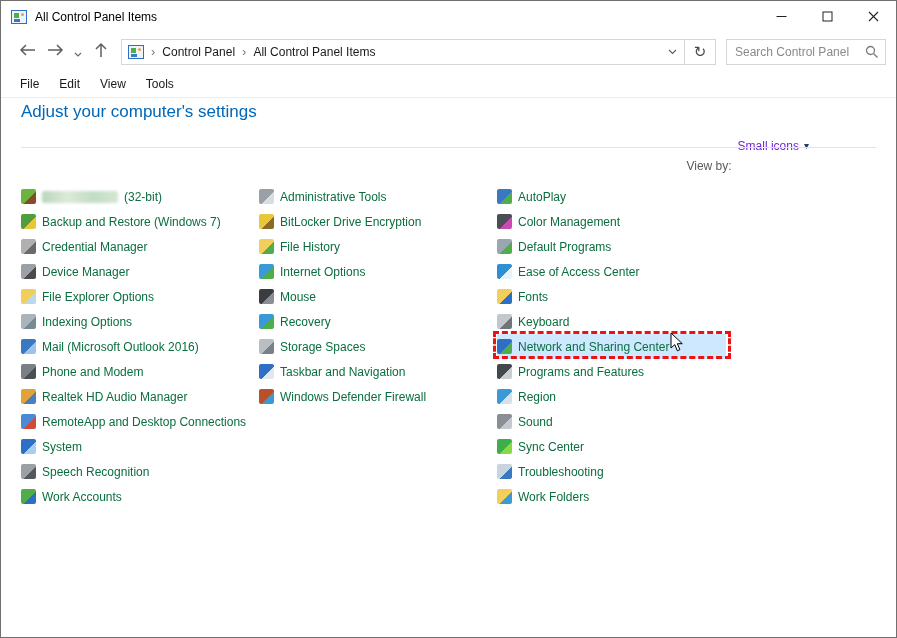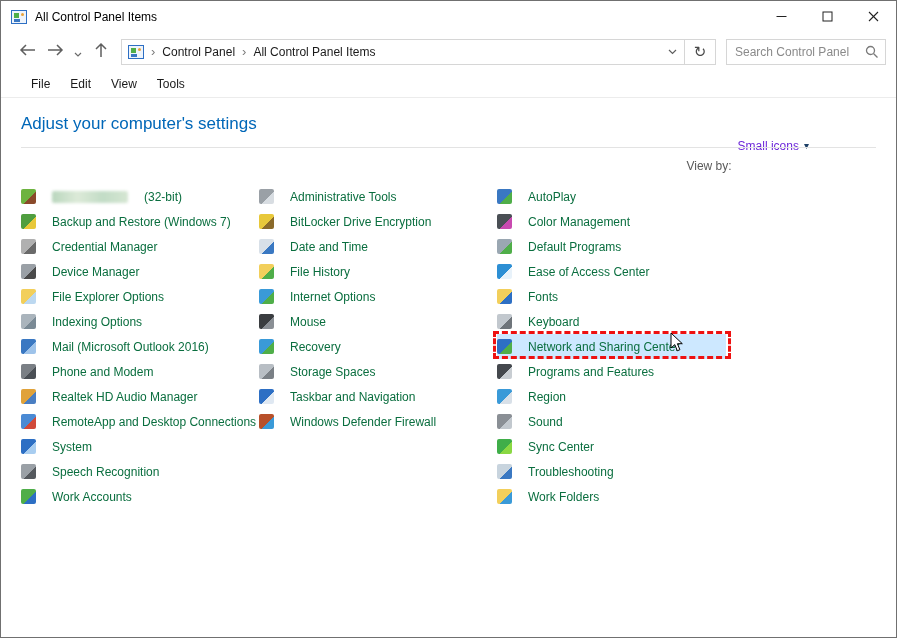--- a/index.html
+++ b/index.html
@@ -30,34 +30,34 @@
   .crumb-sep { color:#7a7a7a; margin:0 7px; font-size:13px; }
   .crumb { white-space:nowrap; }
   .addr-spacer { flex:1; }
   .addr-drop { width:24px; text-align:center; color:#5f5f5f; height:24px; display:flex; align-items:center; justify-content:center; }
   .addr-refresh { width:31px; height:24px; border-left:1px solid #d6d6d6; display:flex; align-items:center; justify-content:center; color:#4a4a4a; font-size:15px; }
   .searchbox { position:relative; width:160px; height:26px; margin-left:10px; border:1px solid #d6d6d6; background:#fff; flex:0 0 auto; }
   .searchbox input { width:100%; height:100%; border:none; outline:none; padding:0 26px 0 8px; font-family:"Liberation Sans",sans-serif; font-size:12px; color:#444; }
   .searchbox input::placeholder { color:#8a8a8a; opacity:1; }
   .search-glyph { position:absolute; right:6px; top:5px; }
   
-  .menubar { position:absolute; top:69px; left:0; right:0; height:28px; background:#fff; display:flex; align-items:center; padding-left:20px; border-bottom:1px solid #ececec; }
+  .menubar { position:absolute; top:69px; left:0; right:0; height:28px; background:#fff; display:flex; align-items:center; padding-left:9px; border-bottom:1px solid #ececec; }
   .menu-item { font-size:12px; color:#1a1a1a; padding:4px 10px; }
   
   .content { position:absolute; top:97px; left:0; right:0; bottom:0; background:#fff; }
-  .page-title { position:absolute; left:20px; top:16px; font-size:17px; color:var(--hdr,#0067b8); font-weight:400; }
+  .page-title { position:absolute; left:20px; top:4px; font-size:17px; color:var(--hdr,#0067b8); font-weight:400; }
   .viewby { position:absolute; top:20px; right:87px; font-size:12px; display:flex; align-items:center; gap:6px; }
   .viewby-label { color:#5a5a5a;margin-top:41px; }
   .viewby-value { color:#6d28d9; }
   .viewby-arrow { color:#1d3f66; font-size:10px; margin-left:-1px; }
   .divider { position:absolute; top:49px; left:20px; right:20px; height:1px; background:#e3e3e3; }
   
   .col { position:absolute; top:86px; width:236px; }
   .col1 { left:20px; } .col2 { left:258px; } .col3 { left:496px; }
-  .row { height:25px; display:flex; align-items:center; gap:16px; white-space:nowrap; }
+  .row { height:25px; display:flex; align-items:center; gap:6px; white-space:nowrap; }
   .row .ic { width:15px; height:15px; border-radius:2px; flex:0 0 auto; }
   .row .lb { font-size:12px; color:var(--link,#0a6e3f); }
   .row.selected { background:var(--sel,#cde8ff); width:229px; }
   .redacted { display:inline-block; width:76px; height:12px; border-radius:2px;
     background:linear-gradient(90deg,#b9d6bd,#dcead8,#c2dcc6,#d5e6d2); filter:blur(1.5px); }
   .annotation { position:absolute; left:492px; top:233px; width:238px; height:28px;
     border:3px dashed var(--ann,#ee1111); z-index:5; }
   .cursor { position:absolute; left:669px; top:234px; z-index:6; }
 </style>
 </head>
@@ -227,24 +227,20 @@
         <div class="col col2">
           <div class="row">
             <span class="ic" style="background: linear-gradient(135deg, rgb(154, 160, 166) 58%, rgb(216, 221, 226) 58%);"></span>
             <span class="lb">Administrative Tools</span>
           </div>
           <div class="row">
             <span class="ic" style="background: linear-gradient(135deg, rgb(232, 200, 58) 58%, rgb(138, 106, 42) 58%);"></span>
             <span class="lb">BitLocker Drive Encryption</span>
           </div>
           <div class="row">
-            <span class="ic" style="background: linear-gradient(135deg, rgb(216, 224, 232) 58%, rgb(58, 120, 194) 58%);"></span>
-            <span class="lb">Date and Time</span>
-          </div>
-          <div class="row">
             <span class="ic" style="background: linear-gradient(135deg, rgb(242, 207, 91) 58%, rgb(79, 174, 73) 58%);"></span>
             <span class="lb">File History</span>
           </div>
           <div class="row">
             <span class="ic" style="background: linear-gradient(135deg, rgb(58, 154, 216) 58%, rgb(79, 174, 73) 58%);"></span>
             <span class="lb">Internet Options</span>
           </div>
           <div class="row">
             <span class="ic" style="background: linear-gradient(135deg, rgb(58, 61, 64) 58%, rgb(138, 143, 149) 58%);"></span>
             <span class="lb">Mouse</span>

